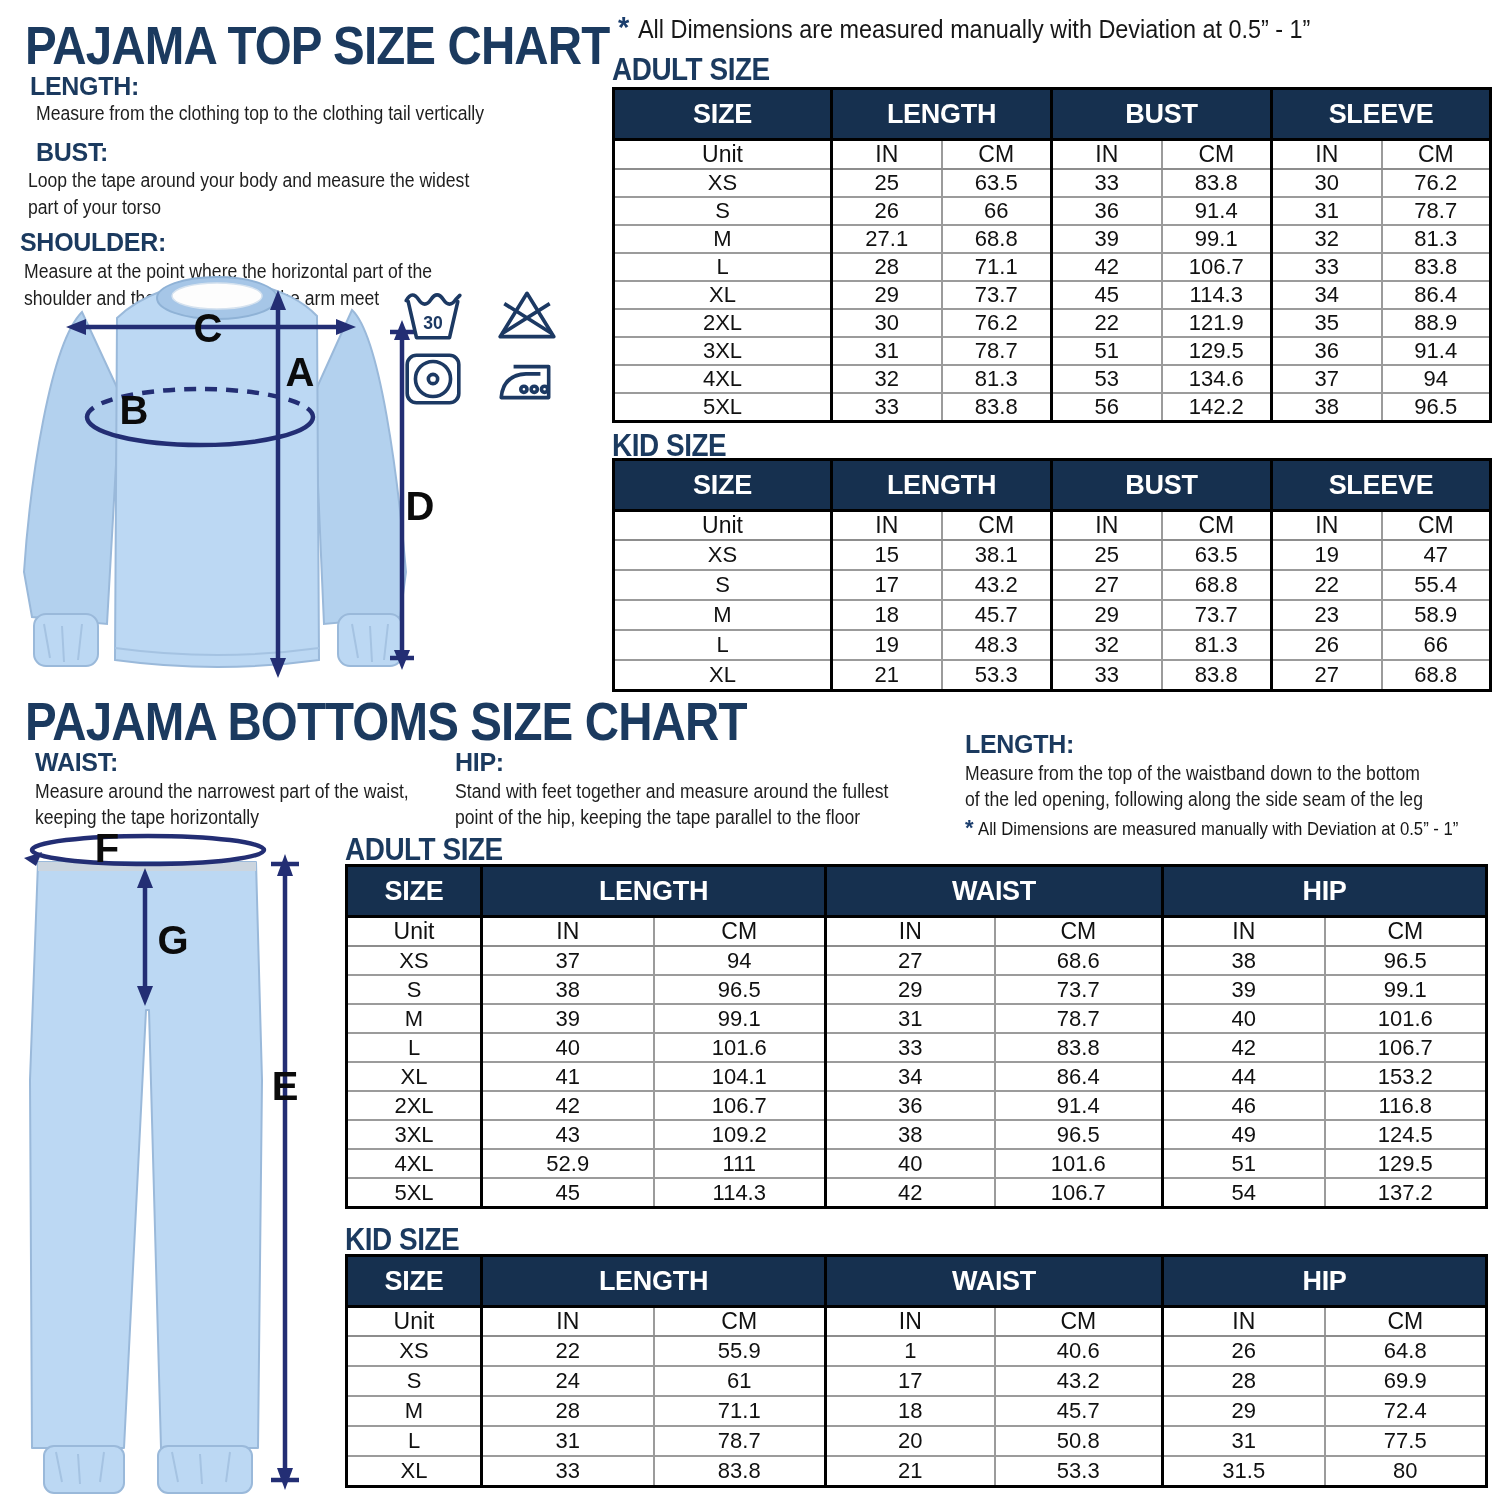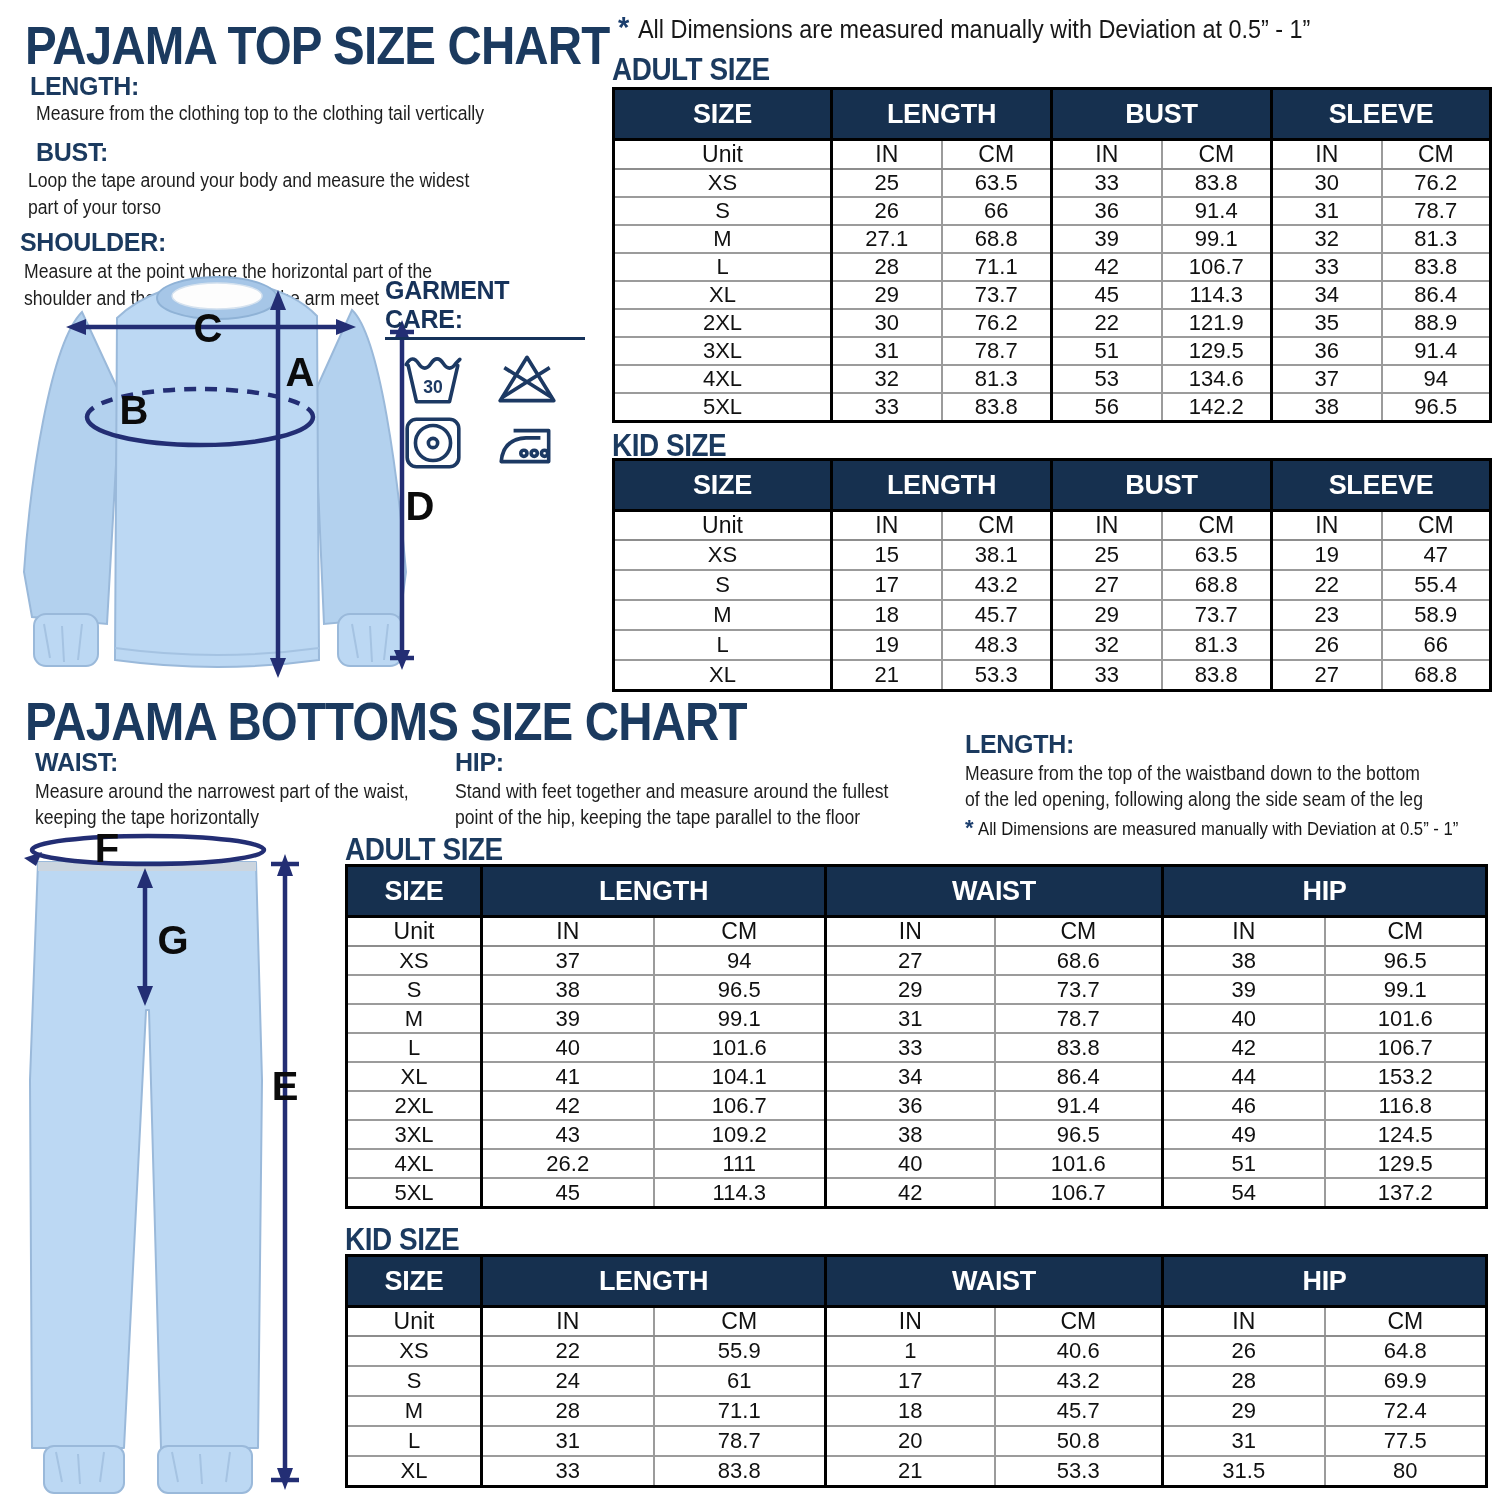--- a/index.html
+++ b/index.html
@@ -104,21 +104,20 @@
 
     <g font-family="Liberation Sans, sans-serif" font-weight="bold" font-size="40" fill="#0b0b0b" text-anchor="middle">
       <text x="196" y="70">C</text>
       <text x="288" y="114">A</text>
       <text x="122" y="152">B</text>
       <text x="408" y="248">D</text>
     </g>
   </svg>
 
   <div class="abs" style="left:385px;top:276px;width:200px;">
-    <div class="care-head">GARMENT CARE:</div>
     <div class="care-grid">
       <svg width="64" height="54" viewBox="0 0 62 52">
         <g stroke="#1C3963" stroke-width="3.5" fill="none" stroke-linecap="round" stroke-linejoin="round">
           <path d="M5,12 C9,5 13,5 17,11 C21,17 25,17 29,11 C33,5 37,5 41,11 C45,17 49,17 53,11 L57,7"></path>
           <path d="M7,13 L15,48 H47 L55,13"></path>
         </g>
         <text x="31" y="40" font-family="Liberation Sans, sans-serif" font-size="17" font-weight="bold" fill="#1C3963" text-anchor="middle">30</text>
       </svg>
       <svg width="64" height="54" viewBox="0 0 62 52">
         <g stroke="#1C3963" stroke-width="3.5" fill="none" stroke-linejoin="round">
@@ -483,21 +482,21 @@
             <td class="size-cell">3XL</td>
             <td class="g-start">43</td>
             <td class="sub">109.2</td>
             <td class="g-start">38</td>
             <td class="sub">96.5</td>
             <td class="g-start">49</td>
             <td class="sub">124.5</td>
           </tr>
           <tr>
             <td class="size-cell">4XL</td>
-            <td class="g-start">26.2</td>
+            <td class="g-start">52.9</td>
             <td class="sub">111</td>
             <td class="g-start">40</td>
             <td class="sub">101.6</td>
             <td class="g-start">51</td>
             <td class="sub">129.5</td>
           </tr>
           <tr>
             <td class="size-cell">5XL</td>
             <td class="g-start">45</td>
             <td class="sub">114.3</td>

